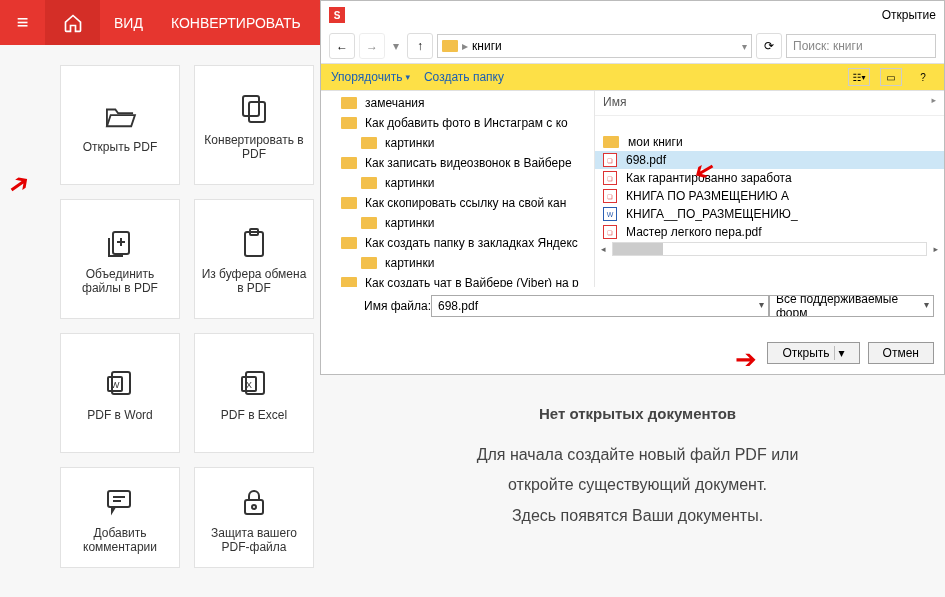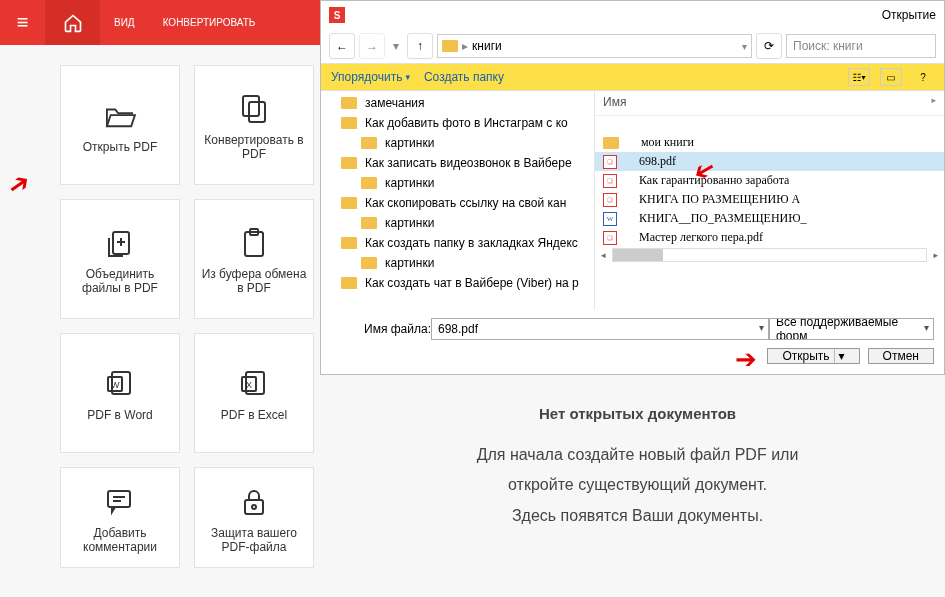--- a/index.html
+++ b/index.html
@@ -1,21 +1,21 @@
 <!DOCTYPE html>
 <html><head>
 <meta charset="utf-8">
 <style>
   * { box-sizing: border-box; margin: 0; padding: 0; }
   body { font-family: "Segoe UI", Arial, sans-serif; background: #f7f7f7; width: 945px; height: 597px; overflow: hidden; position: relative; }
   
   .header { background: #e6362f; height: 45px; display: flex; align-items: center; color: #fff; }
   .hamburger { width: 45px; display: flex; justify-content: center; align-items: center; font-size: 20px; cursor: pointer; }
   .home-tab { background: #d42e27; height: 45px; width: 55px; display: flex; justify-content: center; align-items: center; }
-  .header-tab { padding: 0 14px; font-size: 10px; cursor: pointer; }
+  .header-tab { padding: 0 14px; font-size: 14px; cursor: pointer; }
 
   .content { display: flex; padding: 20px 0 0 60px; }
   .tile-col { display: flex; flex-wrap: wrap; width: 270px; }
   .tile { width: 120px; height: 120px; background: #fff; border: 1px solid #e2e2e2; margin: 0 14px 14px 0; display: flex; flex-direction: column; align-items: center; justify-content: center; cursor: pointer; }
   .tile.tall { height: 101px; align-items: center; }
   .tile-icon { height: 40px; display: flex; align-items: center; justify-content: center; }
   .tile-label { font-size: 12px; color: #333; text-align: center; padding: 4px 6px 0; }
 
   .empty-state { flex: 1; padding-top: 340px; text-align: center; color: #444; }
   .empty-state h3 { font-weight: bold; font-size: 15px; margin-bottom: 18px; }
@@ -38,37 +38,37 @@
   .tb-right { margin-left: auto; display: flex; gap: 10px; }
   .tb-icon { width: 22px; height: 18px; border: 1px solid #ccc; display: inline-flex; justify-content: center; align-items: center; font-size: 10px; }
 
   .dlg-body { flex: 1; display: flex; min-height: 0; }
   .tree { width: 274px; overflow: hidden; border-right: 1px solid #e6e6e6; padding: 2px 0; font-size: 12px; }
   .tree-item { padding: 3px 4px 3px 20px; white-space: nowrap; overflow: hidden; text-overflow: ellipsis; display: flex; align-items: center; gap: 8px; }
   .tree-item.sub { padding-left: 40px; }
   .list { flex: 1; padding: 4px 0; font-size: 12px; overflow: hidden; }
   .list-header { padding: 0 8px 6px; color: #555; font-size: 12px; border-bottom: 1px solid #eee; margin-bottom: 17px; display:flex; justify-content: space-between;}
   .list-header .chev { font-size: 9px; color:#888; }
-  .file-row { padding: 2px 8px; display: flex; align-items: center; gap: 22px; white-space: nowrap; font-family: Liberation Serif, serif; }
+  .file-row { padding: 2px 8px; display: flex; align-items: center; gap: 9px; white-space: nowrap; }
   .file-row.selected { background: #cde6f6; }
   .pdf-ico { width:14px;height:14px;border:1px solid #d33;background:#fff;color:#d33;font-size:6px;display:inline-flex;justify-content:center;align-items:center; }
   .word-ico{ width:14px;height:14px;border:1px solid #2a5db0;color:#2a5db0;font-size:7px;display:inline-flex;justify-content:center;align-items:center;}
 
   .scroll-strip { height:16px; display:flex; align-items:center; padding:0 4px; gap:4px; }
   .scroll-strip .track{ flex:1; height:14px; border:1px solid #ddd; position:relative; }
   .scroll-strip .thumb{ position:absolute; left:0; top:0; height:100%; width:50px; background:#ccc; }
   .scroll-strip .arrow{ font-size:9px; color:#666; padding:0 2px; }
 
   .dlg-footer { padding: 8px 10px 10px 10px; display: flex; flex-wrap: wrap; align-items: center; gap: 8px; }
   .fname-row { display: flex; width: 100%; align-items: center; font-size: 12px; }
   .fname-label { width: 100px; text-align: right; }
   .combo { border: 1px solid #aaa; height: 22px; font-size: 12px; padding: 0 18px 0 6px; background: #fff; display: flex; align-items: center; position: relative; }
   .combo::after { content: "▾"; position: absolute; right: 4px; top: 3px; font-size: 10px; color: #555; }
   .buttons-row { display: flex; justify-content: flex-end; width: 100%; gap: 8px; }
-  .dlg-btn { border: 1px solid #999; background: #f2f2f2; height: 16px; padding: 0 14px; font-size: 12px; display: inline-flex; align-items: center; gap: 4px; cursor: pointer; }
+  .dlg-btn { border: 1px solid #999; background: #f2f2f2; height: 22px; padding: 0 14px; font-size: 12px; display: inline-flex; align-items: center; gap: 4px; cursor: pointer; margin-top: 17px; }
   .split-arrow { border-left: 1px solid #bbb; padding-left: 4px; }
 
   
   .arrow-red { position: absolute; color: #e40000; font-size: 26px; transform-origin: left center; }
   .a1 { left: 10px; top: 175px; transform: rotate(-35deg); }
   .a2 { left: 714px; top: 150px; transform: rotate(150deg); }
   .a3 { left: 735px; top: 344px; transform: rotate(0deg); }
   
   svg { display:block; }
 </style>

